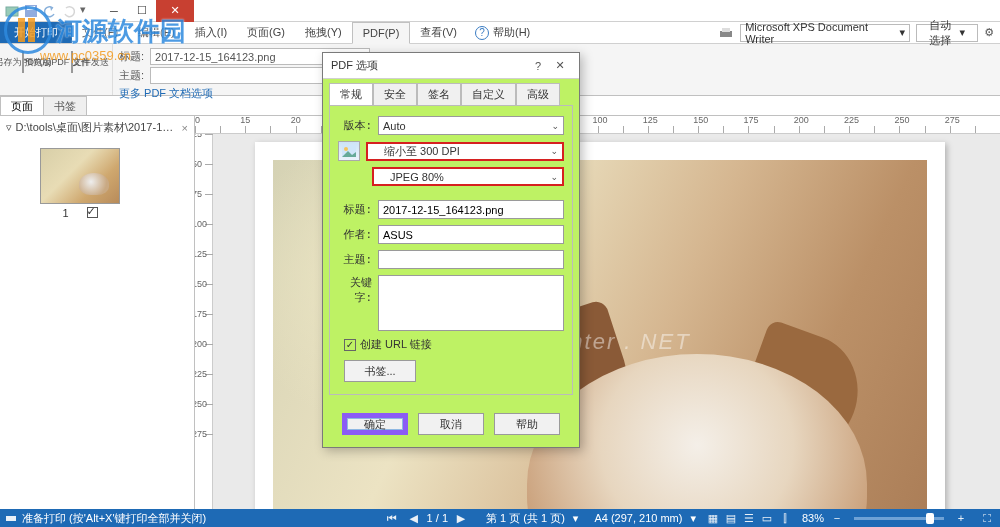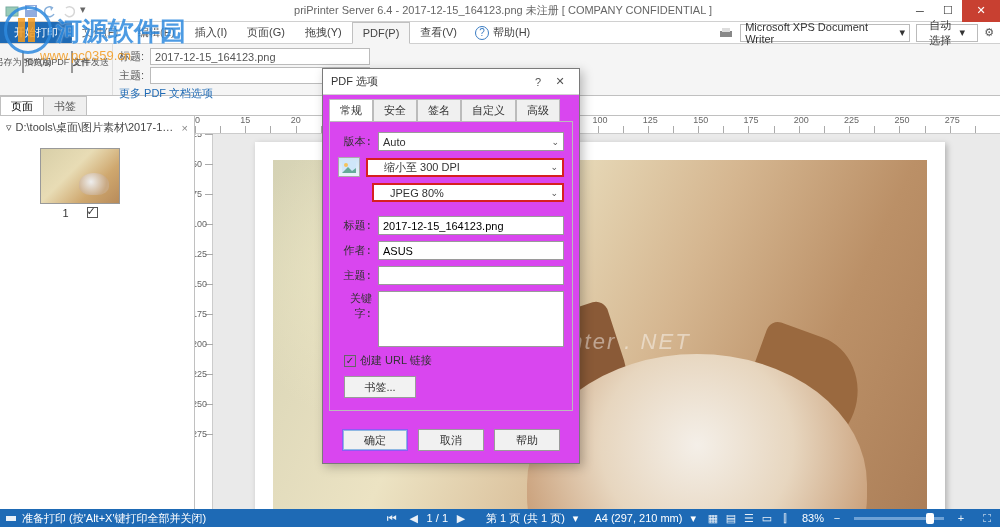--- a/index.html
+++ b/index.html
@@ -68,42 +68,42 @@
 .page-inner { position:absolute; left:18px; top:18px; right:18px; bottom:18px; background: linear-gradient(115deg,#d5d2b4 0%, #ece3c3 30%, #d5b690 55%, #bb9067 75%, #a87a54 100%); overflow:hidden;}
 .page-inner .blur1{position:absolute; left:-40px; top:-30px; width:300px; height:300px; background: radial-gradient(circle,#ece6c4 0%, rgba(236,230,196,0) 70%);} 
 .page-inner .dog{position:absolute; right:60px; bottom:-20px; width:340px; height:260px; background: radial-gradient(ellipse at 50% 35%, #f4efe8 0%, #e7d6bf 40%, #c79b74 80%); border-radius:50% 50% 45% 45%;}
 .page-inner .ear{position:absolute; right:300px; bottom:150px; width:120px; height:130px; background:#8a5a37; border-radius:50% 10% 50% 50%; transform:rotate(-18deg);} 
 .page-inner .ear2{position:absolute; right:70px; bottom:140px; width:110px; height:120px; background:#9a693f; border-radius:10% 50% 50% 50%; transform:rotate(20deg);} 
 .page-inner .wm{position:absolute; left:50%; top:42%; transform:translate(-50%,-50%); color:rgba(255,255,255,.45); font-size:22px; letter-spacing:2px; font-style:italic;}
 .sidebar-tools { position:absolute; left:2px; bottom:2px; display:flex; gap:4px; }
 .sidebar-tools .tl { width:16px; height:16px; color:#555; display:flex; align-items:center; justify-content:center; }
 
 
-.dialog { position:absolute; left:322px; top:68px; width:258px; background:#d946ef; border:1px solid #7a7a7a; box-shadow: 3px 3px 10px rgba(0,0,0,.25); font-size:11px; color:#333; z-index:50;}
+.dialog { position:absolute; left:322px; top:52px; width:258px; background:#bef264; border:1px solid #7a7a7a; box-shadow: 3px 3px 10px rgba(0,0,0,.25); font-size:11px; color:#333; z-index:50;}
 .dialog .dtitle { height:26px; background:#fff; display:flex; align-items:center; padding: 0 8px; border-bottom:1px solid #d0d0d0; }
 .dialog .dtitle .t { flex:1; }
 .dialog .dtitle .dbtn { width:22px; text-align:center; color:#555;}
 .dialog .dtabs { display:flex; padding: 4px 6px 0 6px; gap:0; }
 .dialog .dtab { padding: 3px 10px; border:1px solid #bbb; border-bottom:none; background:#f0f0f0; font-size:11px;}
 .dialog .dtab.active{ background:#fff; position:relative; z-index:2;}
 .dialog .dtbody { border:1px solid #bbb; margin: 0 6px 8px 6px; padding: 10px 8px 12px 8px; }
 .dialog .frow { display:flex; align-items:center; gap:6px; margin-bottom:6px; }
 .dialog .frow label { width:34px; text-align:right; color:#333;font-family:Liberation Mono, monospace;}
 .dialog .sel { flex:1; height:19px; border:1px solid #9a9a9a; background:#fff; display:flex; align-items:center; justify-content:space-between; padding: 0 4px; font-size:11px;}
 .dialog .sel.hl { border:2px solid #d62020;padding-left:16px; }
 .dialog .sel .dd { color:#555; font-size:9px;}
 .dialog input.txt { flex:1; height:19px; border:1px solid #9a9a9a; padding:0 4px; font-size:11px;}
 .dialog textarea.txt { flex:1; height:56px; border:1px solid #9a9a9a; padding:2px 4px; font-size:11px; resize:none;}
 .dialog .imgico { width:22px; height:20px; border:1px solid #aaa; background:linear-gradient(#cde3f7,#eaf3fb); display:flex; align-items:center; justify-content:center;}
 .dialog .chkrow { margin: 6px 0 8px 6px; display:flex; align-items:center; gap:4px;}
 .dialog .chkrow .cb { width:12px; height:12px; border:1px solid #666; display:flex; align-items:center; justify-content:center; font-size:10px;}
 .dialog .bm-btn { height:22px; width:72px; border:1px solid #9a9a9a; background:#f2f2f2; display:flex; align-items:center; justify-content:center; margin-left:6px;}
 .dialog .actions { display:flex; justify-content:center; gap:10px; padding: 10px 0 12px; }
 .dialog .actions .btn { width:66px; height:22px; border:1px solid #9a9a9a; background:#f1f1f1; display:flex; align-items:center; justify-content:center;}
-.dialog .actions .btn.primary { border:1px solid #8b5cf6; box-shadow: inset 0 0 0 1px #8fb8e2; text-align: center;}
+.dialog .actions .btn.primary { border:5px solid #8b5cf6; box-shadow: inset 0 0 0 1px #8fb8e2; text-align: center;}
 
 
 .overlay-logo { position:absolute; left:0; top:0; width:210px; height:80px; pointer-events:none; opacity:.85; z-index:60;}
 .overlay-logo .circ{position:absolute; left:4px; top:6px; width:48px; height:48px; border:3px solid #2e8adf; border-radius:50%;}
 .overlay-logo .bars{position:absolute; left:18px; top:18px; width:7px; height:24px; background:#f59b1e; box-shadow: 10px 0 0 #f59b1e;}
 .overlay-logo .txt{position:absolute; left:56px; top:14px; font-size:26px; font-weight:700; color:#2e8adf; text-shadow:0 0 2px #fff;}
 .overlay-logo .sub{position:absolute; left:40px; top:48px; font-size:13px; color:#f39b1e; }
 
 
 .statusbar { position:absolute; left:0; right:0; bottom:0; height:18px; background:#1e6ab5; color:#fff; display:flex; align-items:center; font-size:11px; padding: 0 4px;}
@@ -138,21 +138,20 @@
           <path d="M8 3 L11 5 L9 8" fill="#3a7cc3"></path>
         </svg>
       </span>
     <span class="ic">
         <svg width="16" height="16">
           <path d="M5 5 A5 5 0 1 1 4 11" fill="none" stroke="#bbb" stroke-width="1.5"></path>
         </svg>
       </span>
     <span class="ic">▾</span>
   </div>
-  <div class="win-title">priPrinter Server 6.4 - 2017-12-15_164123.png 未注册 [ COMPANY CONFIDENTIAL ]</div>
   <div class="winbtns">
     <div class="winbtn">─</div>
     <div class="winbtn">☐</div>
     <div class="winbtn close">✕</div>
   </div>
 </div>
 
 <div class="menubar">
   <div class="menu-primary">开始打印</div>
   <div class="tab">文件(F)</div>

